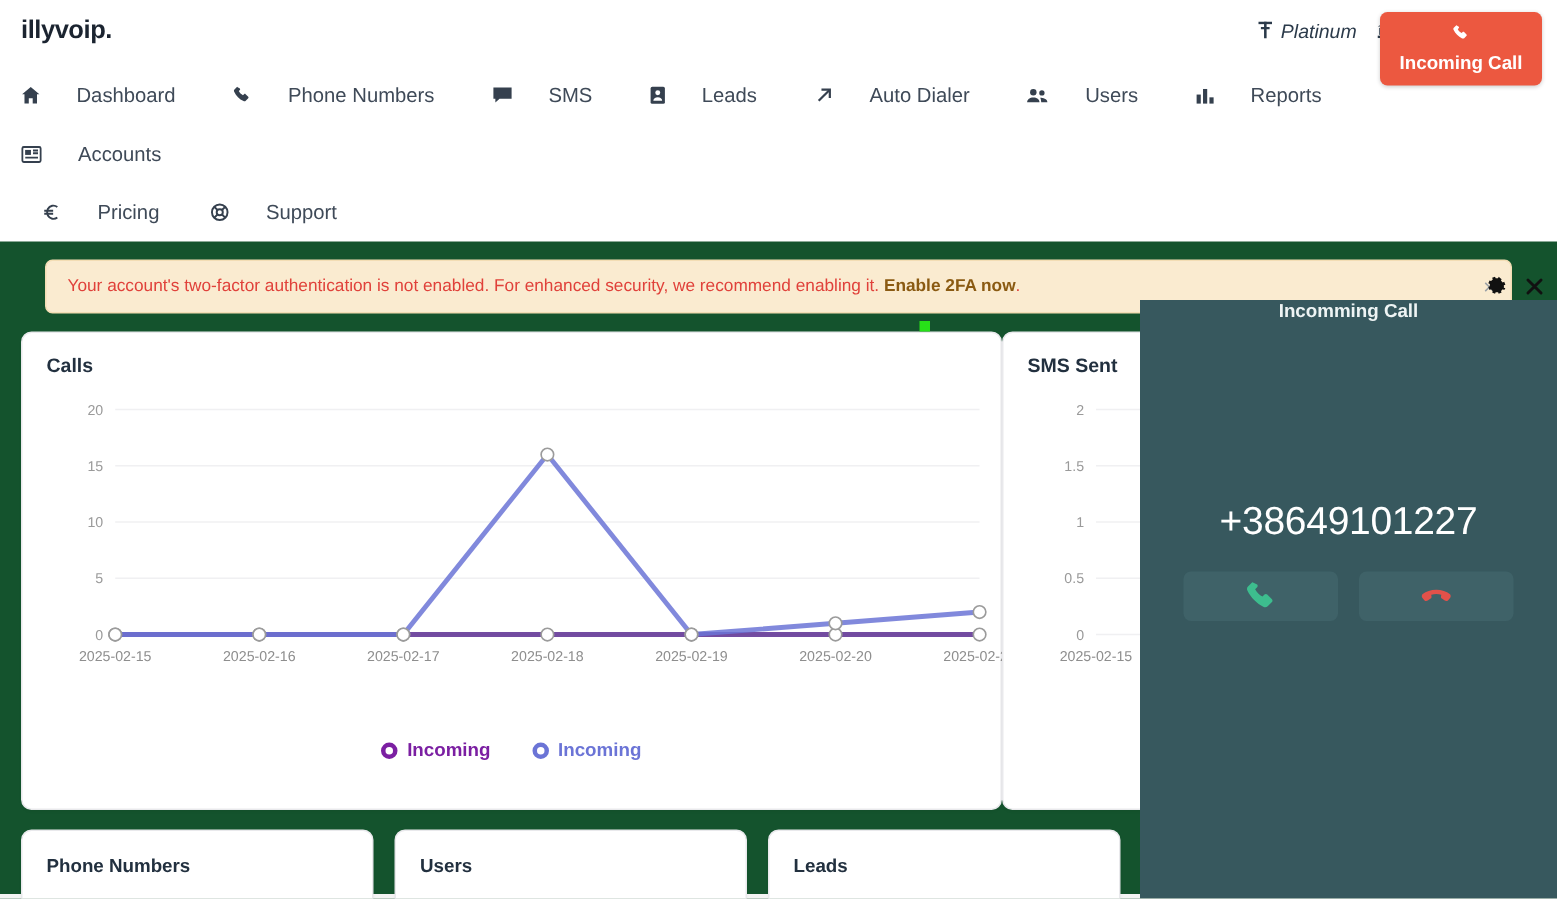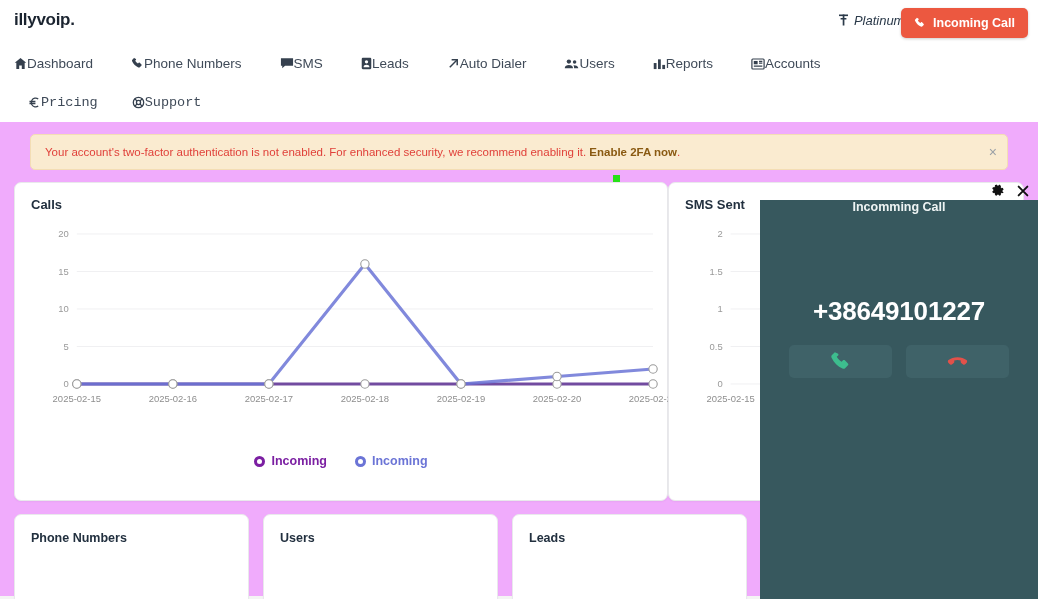--- a/index.html
+++ b/index.html
@@ -3,21 +3,21 @@
 <meta charset="utf-8">
 <style>
   * { box-sizing: border-box; margin: 0; padding: 0; }
   html, body {
     width: 1038px; height: 599px;
     overflow: hidden;
     background: #f4f4f4;
     font-family: "Liberation Sans", sans-serif;
     -webkit-font-smoothing: antialiased;
   }
-  .app { position: relative; width: 1038px; height: 596px; background: #f0abfc; }
+  .app { position: relative; width: 1038px; height: 596px; background: #14532d; }
 
   
   .topbar {
     position: relative; height: 40px; background: #fff;
     display: flex; align-items: center; padding: 0 14px;
   }
   .logo {
     font-size: 17px; font-weight: bold; color: #1b2430; letter-spacing: -0.3px;
   }
   .topbar-right {
@@ -38,42 +38,43 @@
 
   .incoming-btn {
     position: absolute; right: 10px; top: 8px; z-index: 40;
     display: flex; align-items: center; gap: 7px;
     background: #ec5840; color: #fff;
     border: none; border-radius: 5px;
     padding: 8px 13px; font-size: 12.5px; font-weight: bold;
     font-family: "Liberation Sans", sans-serif;
     cursor: pointer;
     box-shadow: 0 1px 3px rgba(0,0,0,.2);
+    flex-direction: column;
   }
 
   
   .nav {
     background: #fff; padding: 4px 14px 0 14px;
     display: flex; flex-wrap: wrap; align-items: flex-start;
   }
   .nav-item {
     position: relative;
-    display: flex; align-items: center; gap: 0;
+    display: flex; align-items: center; gap: 24px;
     color: #3f4a58; font-size: 13.5px;
     padding: 12px 0; margin-right: 38px;
     cursor: pointer; white-space: nowrap;
   }
   .nav-item .ico { color: #35404e; }
   .nav-sub {
     position: absolute; top: -1px; left: 18px;
     font-size: 6.2px; color: #3a8ee0; font-weight: bold;
     letter-spacing: .1px; white-space: nowrap;
   }
   .nav-row2 { width: 100%; display: flex; padding-left: 14px; }
-  .nav-row2 .nav-item { margin-right: 34px; font-family: Liberation Mono, monospace; }
+  .nav-row2 .nav-item { margin-right: 34px; }
 
   
   .alert {
     position: relative;
     margin: 12px 30px 0 30px;
     background: #faebd0; border: 1px solid #f3ddb4; border-radius: 5px;
     padding: 11px 34px 11px 14px;
     color: #e0413a; font-size: 11.5px;
   }
   .alert b { color: #8a5a12; }
@@ -130,21 +131,21 @@
   }
   .stat-title { font-size: 12.5px; font-weight: bold; color: #22303f; }
 
   
   .call-overlay {
     position: absolute; right: 0; top: 200px; width: 278px; height: 399px;
     background: #37585e; z-index: 50;
     display: flex; flex-direction: column; align-items: center;
   }
   .call-label { color: #eef4f4; font-size: 12.5px; font-weight: bold; }
-  .call-number { color: #ffffff; font-size: 26px; font-weight: bold; margin-top: 82px; letter-spacing: -0.2px; }
+  .call-number { color: #ffffff; font-size: 26px; font-weight: normal; margin-top: 118px; letter-spacing: -0.2px; }
   .call-actions { display: flex; gap: 14px; margin-top: 18px; }
   .call-btn {
     width: 103px; height: 33px; border: none; border-radius: 5px;
     background: #3f6268; display: flex; align-items: center; justify-content: center;
     cursor: pointer;
   }
 </style>
 </head>
 <body>
 

